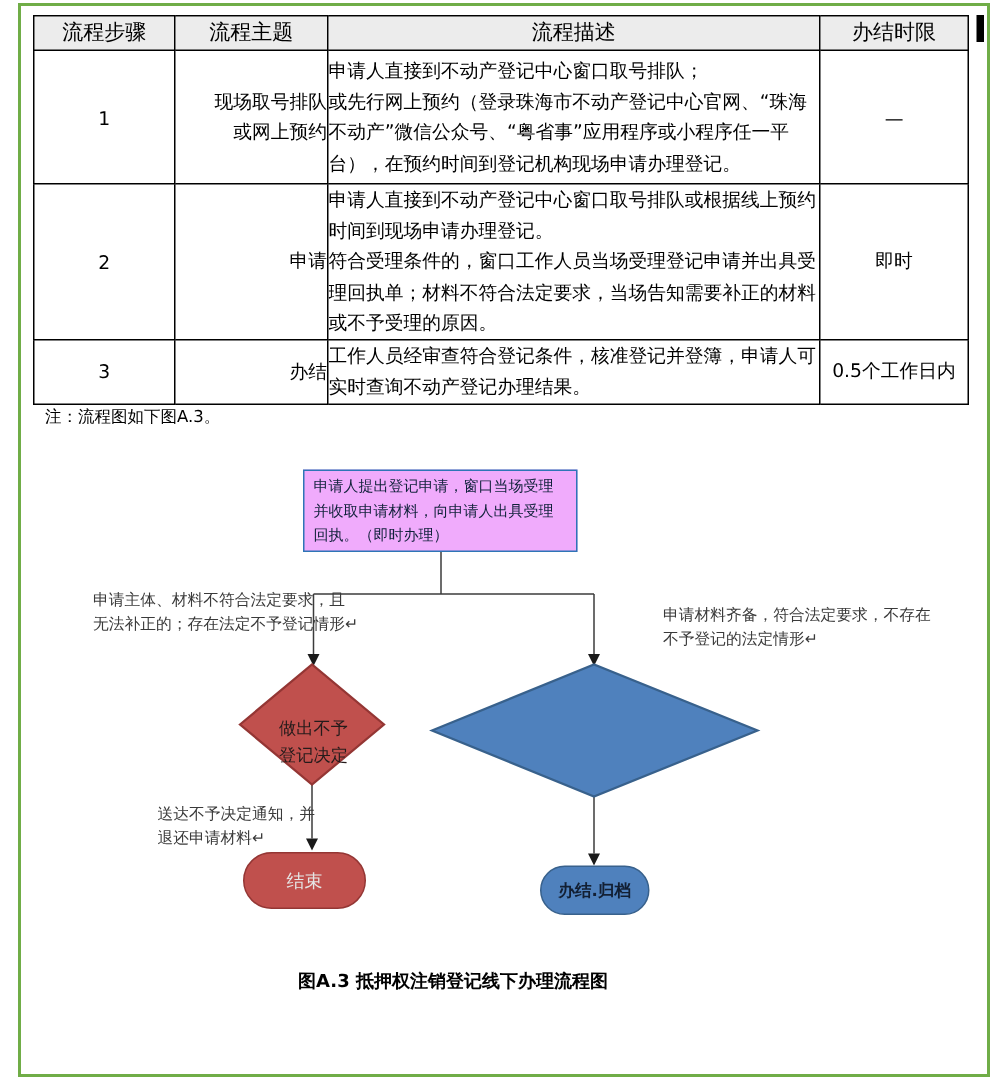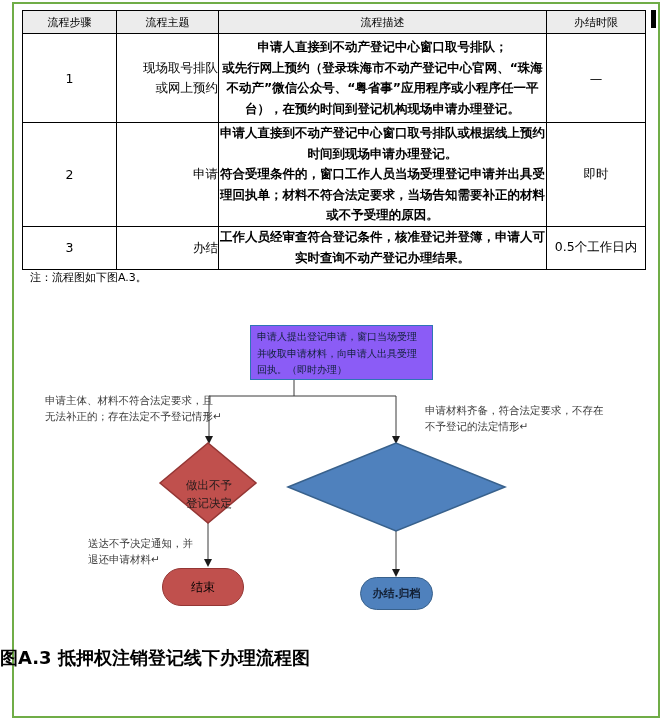--- a/index.html
+++ b/index.html
@@ -7,48 +7,48 @@
         font-family:"DejaVu Sans","Liberation Sans",sans-serif;color:#000;}
   
   #green-border{position:absolute;left:12px;top:2px;width:644px;height:712px;
         border:2px solid #70AD47;pointer-events:none;}
   #corner-mark{position:absolute;left:651px;top:10px;width:5px;height:18px;background:#000;}
 
   
   table.proc{position:absolute;left:22px;top:10px;width:623px;border-collapse:collapse;
         table-layout:fixed;font-size:12.5px;}
   table.proc th,table.proc td{border:1px solid #000;padding:0;overflow:hidden;}
-  table.proc th{background:#ECECEC;height:22px;font-weight:normal;font-size:11px;}
+  table.proc th{background:#ECECEC;height:22px;font-weight:normal;font-size:14px;}
   td.c-step,td.c-time{text-align:center;vertical-align:middle;}
   td.c-topic{text-align:right;vertical-align:middle;}
   td.c-topic .wrap{display:inline-block;max-width:82px;line-height:1.6;}
-  td.c-desc{vertical-align:middle;padding:2px 3px;line-height:20.5px;text-align:center;font-weight:bold;}
+  td.c-desc{vertical-align:middle;padding:2px 3px;line-height:20.5px;text-align:left;}
   td.c-time{font-size:12.5px;}
 
   .note{position:absolute;left:30px;top:270px;font-size:11px;}
 
   
   .fc-svg{position:absolute;left:0;top:0;}
-  .start-box{position:absolute;left:202px;top:325px;width:183px;height:55px;box-sizing:border-box;
-        background:#8b5cf6;border:1.5px solid #2E75B6;padding:3px 6px;
-        font-size:10px;line-height:16.5px;color:#10213a;margin-left:48px;}
+  .start-box{position:absolute;left:202px;top:313px;width:183px;height:55px;box-sizing:border-box;
+        background:#f0abfc;border:1.5px solid #2E75B6;padding:3px 6px;
+        font-size:10px;line-height:16.5px;color:#10213a;}
   .dtext{position:absolute;font-size:11.5px;color:#1f1f1f;line-height:18px;}
   .dtext.red{left:182px;top:464px;width:54px;text-align:center;color:#241b1b;margin-top:12px;}
   .dtext.blue{left:327px;top:468px;width:140px;text-align:left;font-size:11px;color:#121f33;}
-  .ann{position:absolute;font-size:10.5px;color:#3a3a3a;line-height:16px;}
+  .ann{position:absolute;font-size:10.5px;color:#3a3a3a;line-height:16px;margin-left:17px;}
   .ann.left{left:45px;top:392px;width:178px;}
   .ann.right{left:425px;top:402px;width:180px;}
   .ann.lower{left:88px;top:535px;width:106px;}
   .stadium{position:absolute;box-sizing:border-box;display:flex;align-items:center;justify-content:center;}
   .stadium.red{left:162px;top:568px;width:82px;height:38px;border-radius:19px;
-        background:#C0504D;border:1.5px solid #943634;font-size:12px;color:#000000;}
+        background:#C0504D;border:1.5px solid #943634;font-size:12px;color:#e5e5e5;}
   .stadium.blue{left:360px;top:577px;width:73px;height:33px;border-radius:17px;
         background:#4F81BD;border:1.5px solid #38618C;font-size:11px;color:#121f33;font-weight:bold;}
-  .caption{position:absolute;left:0;top:646px;width:604px;
-        font-weight:bold;font-size:18px;}
+  .caption{position:absolute;left:0;top:646px;width:604px;text-align:center;
+        font-weight:bold;font-size:12px;}
 </style>
 </head>
 <body>
 
 <div id="page">
   <div id="green-border"></div>
   <div id="corner-mark"></div>
 
   <table class="proc">
     <colgroup>

